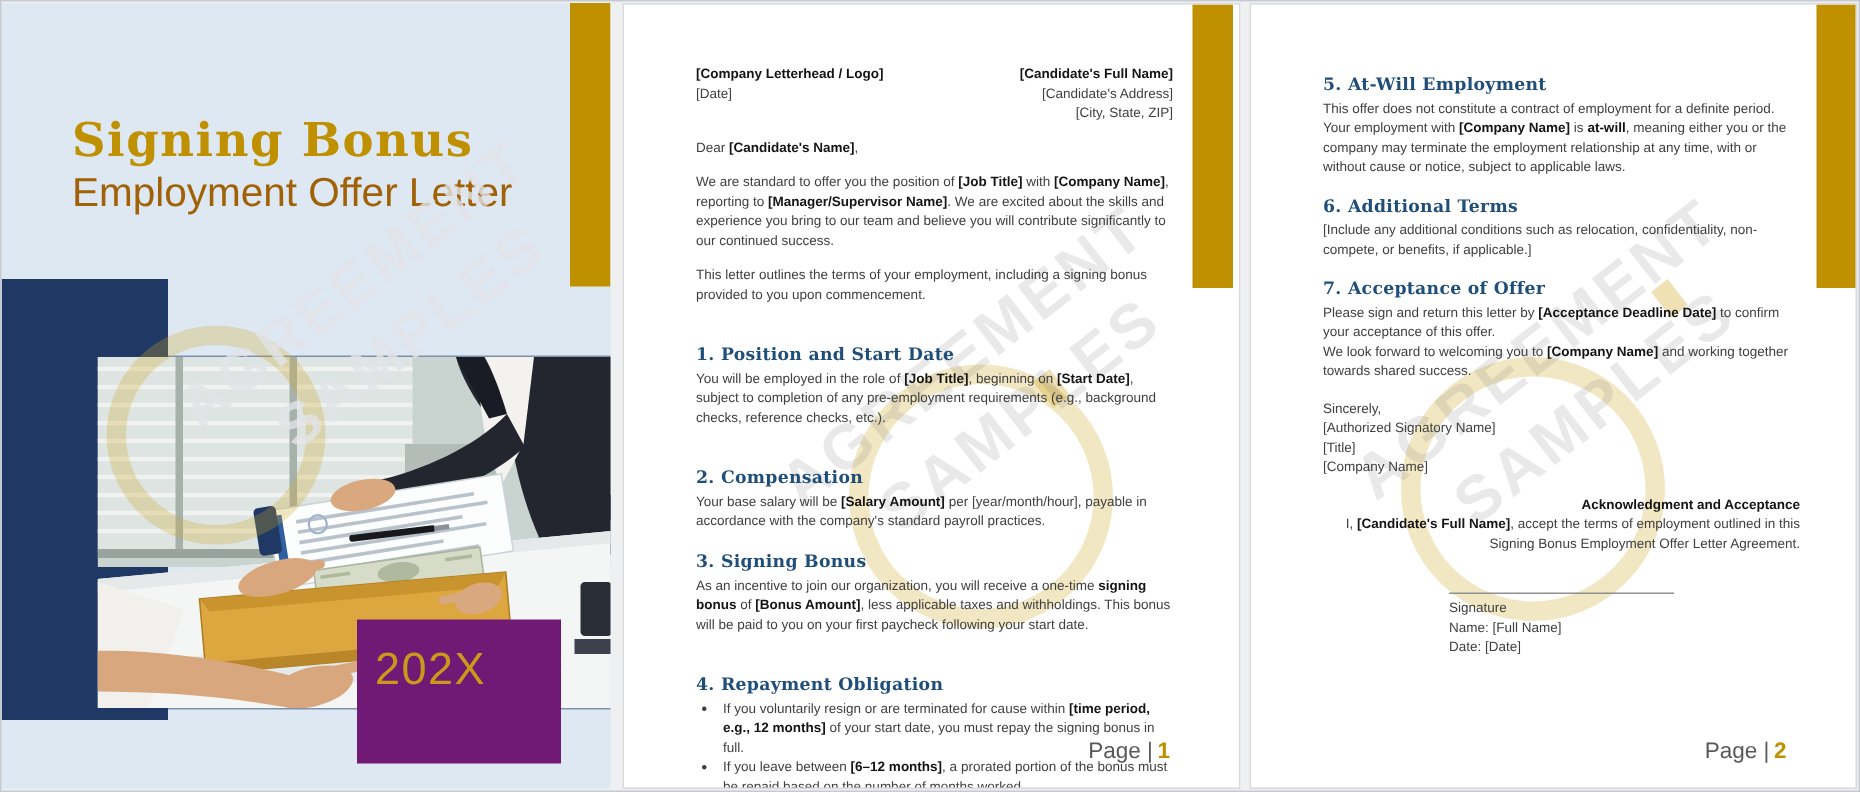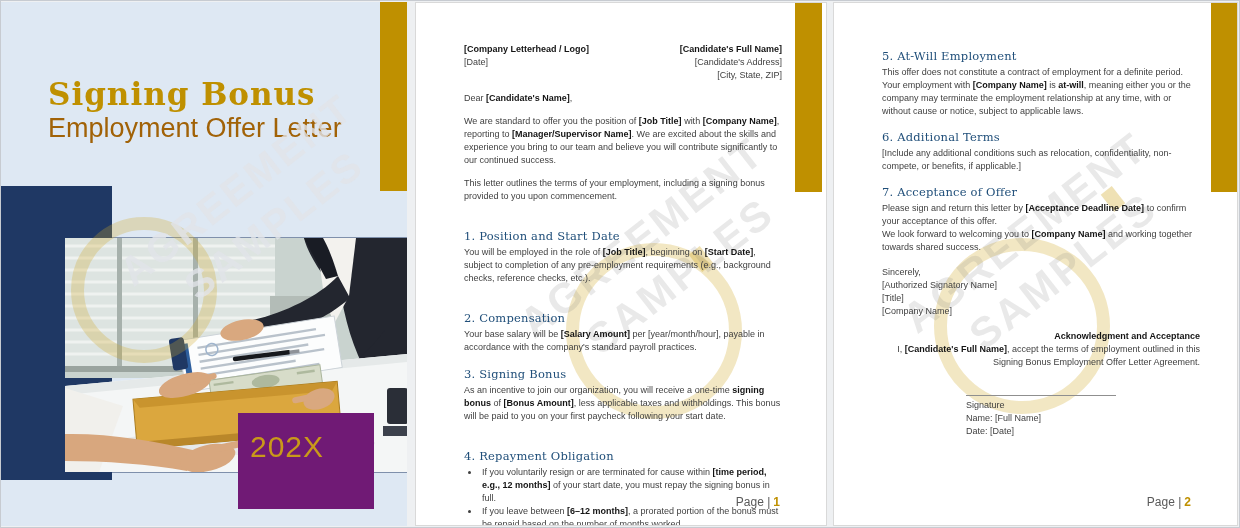--- a/index.html
+++ b/index.html
@@ -45,26 +45,26 @@
 
   
   .content{position:relative;z-index:6;padding:40px 46px 0 48px;width:318px;
            font-size:9px;line-height:13px;color:#3f3f3f;}
   .content b{font-weight:bold;color:#141414;}
   .hdr-row{display:flex;justify-content:space-between;}
   .hdr-right{text-align:right;}
   .bold-line{font-weight:bold;color:#141414;}
   .salutation{margin-top:10px;}
   .para{margin-top:10px;}
-  .sec-h{font-family:"DejaVu Serif",serif;font-weight:normal;font-size:11.5px;line-height:14px;
+  .sec-h{font-family:"DejaVu Serif",serif;font-weight:bold;font-size:11.5px;line-height:14px;
          color:#1F4E79;margin:26px 0 3px;letter-spacing:0.2px;}
   .sec-h.first{margin-top:0;}
   .bullets{margin:0;padding-left:16px;}
   .bullets li{margin:0;padding-left:2px;}
-  .footer{position:absolute;right:46px;bottom:16px;font-size:12px;color:#595959;z-index:7;margin-top:44px;}
+  .footer{position:absolute;right:46px;bottom:16px;font-size:15px;color:#595959;z-index:7;margin-top:44px;}
   .footer .pgnum{color:#BF9000;font-weight:bold;margin-left:3px;}
   .closing{margin-top:12px;}
   .ack{margin-top:12px;text-align:right;}
   .ack-h{font-weight:bold;color:#141414;}
   .sig-block{margin:26px auto 0;width:150px;}
   .sig-line{border-top:1px solid #8f8f8f;margin-bottom:3px;}
 </style>
 </head>
 <body>
 

